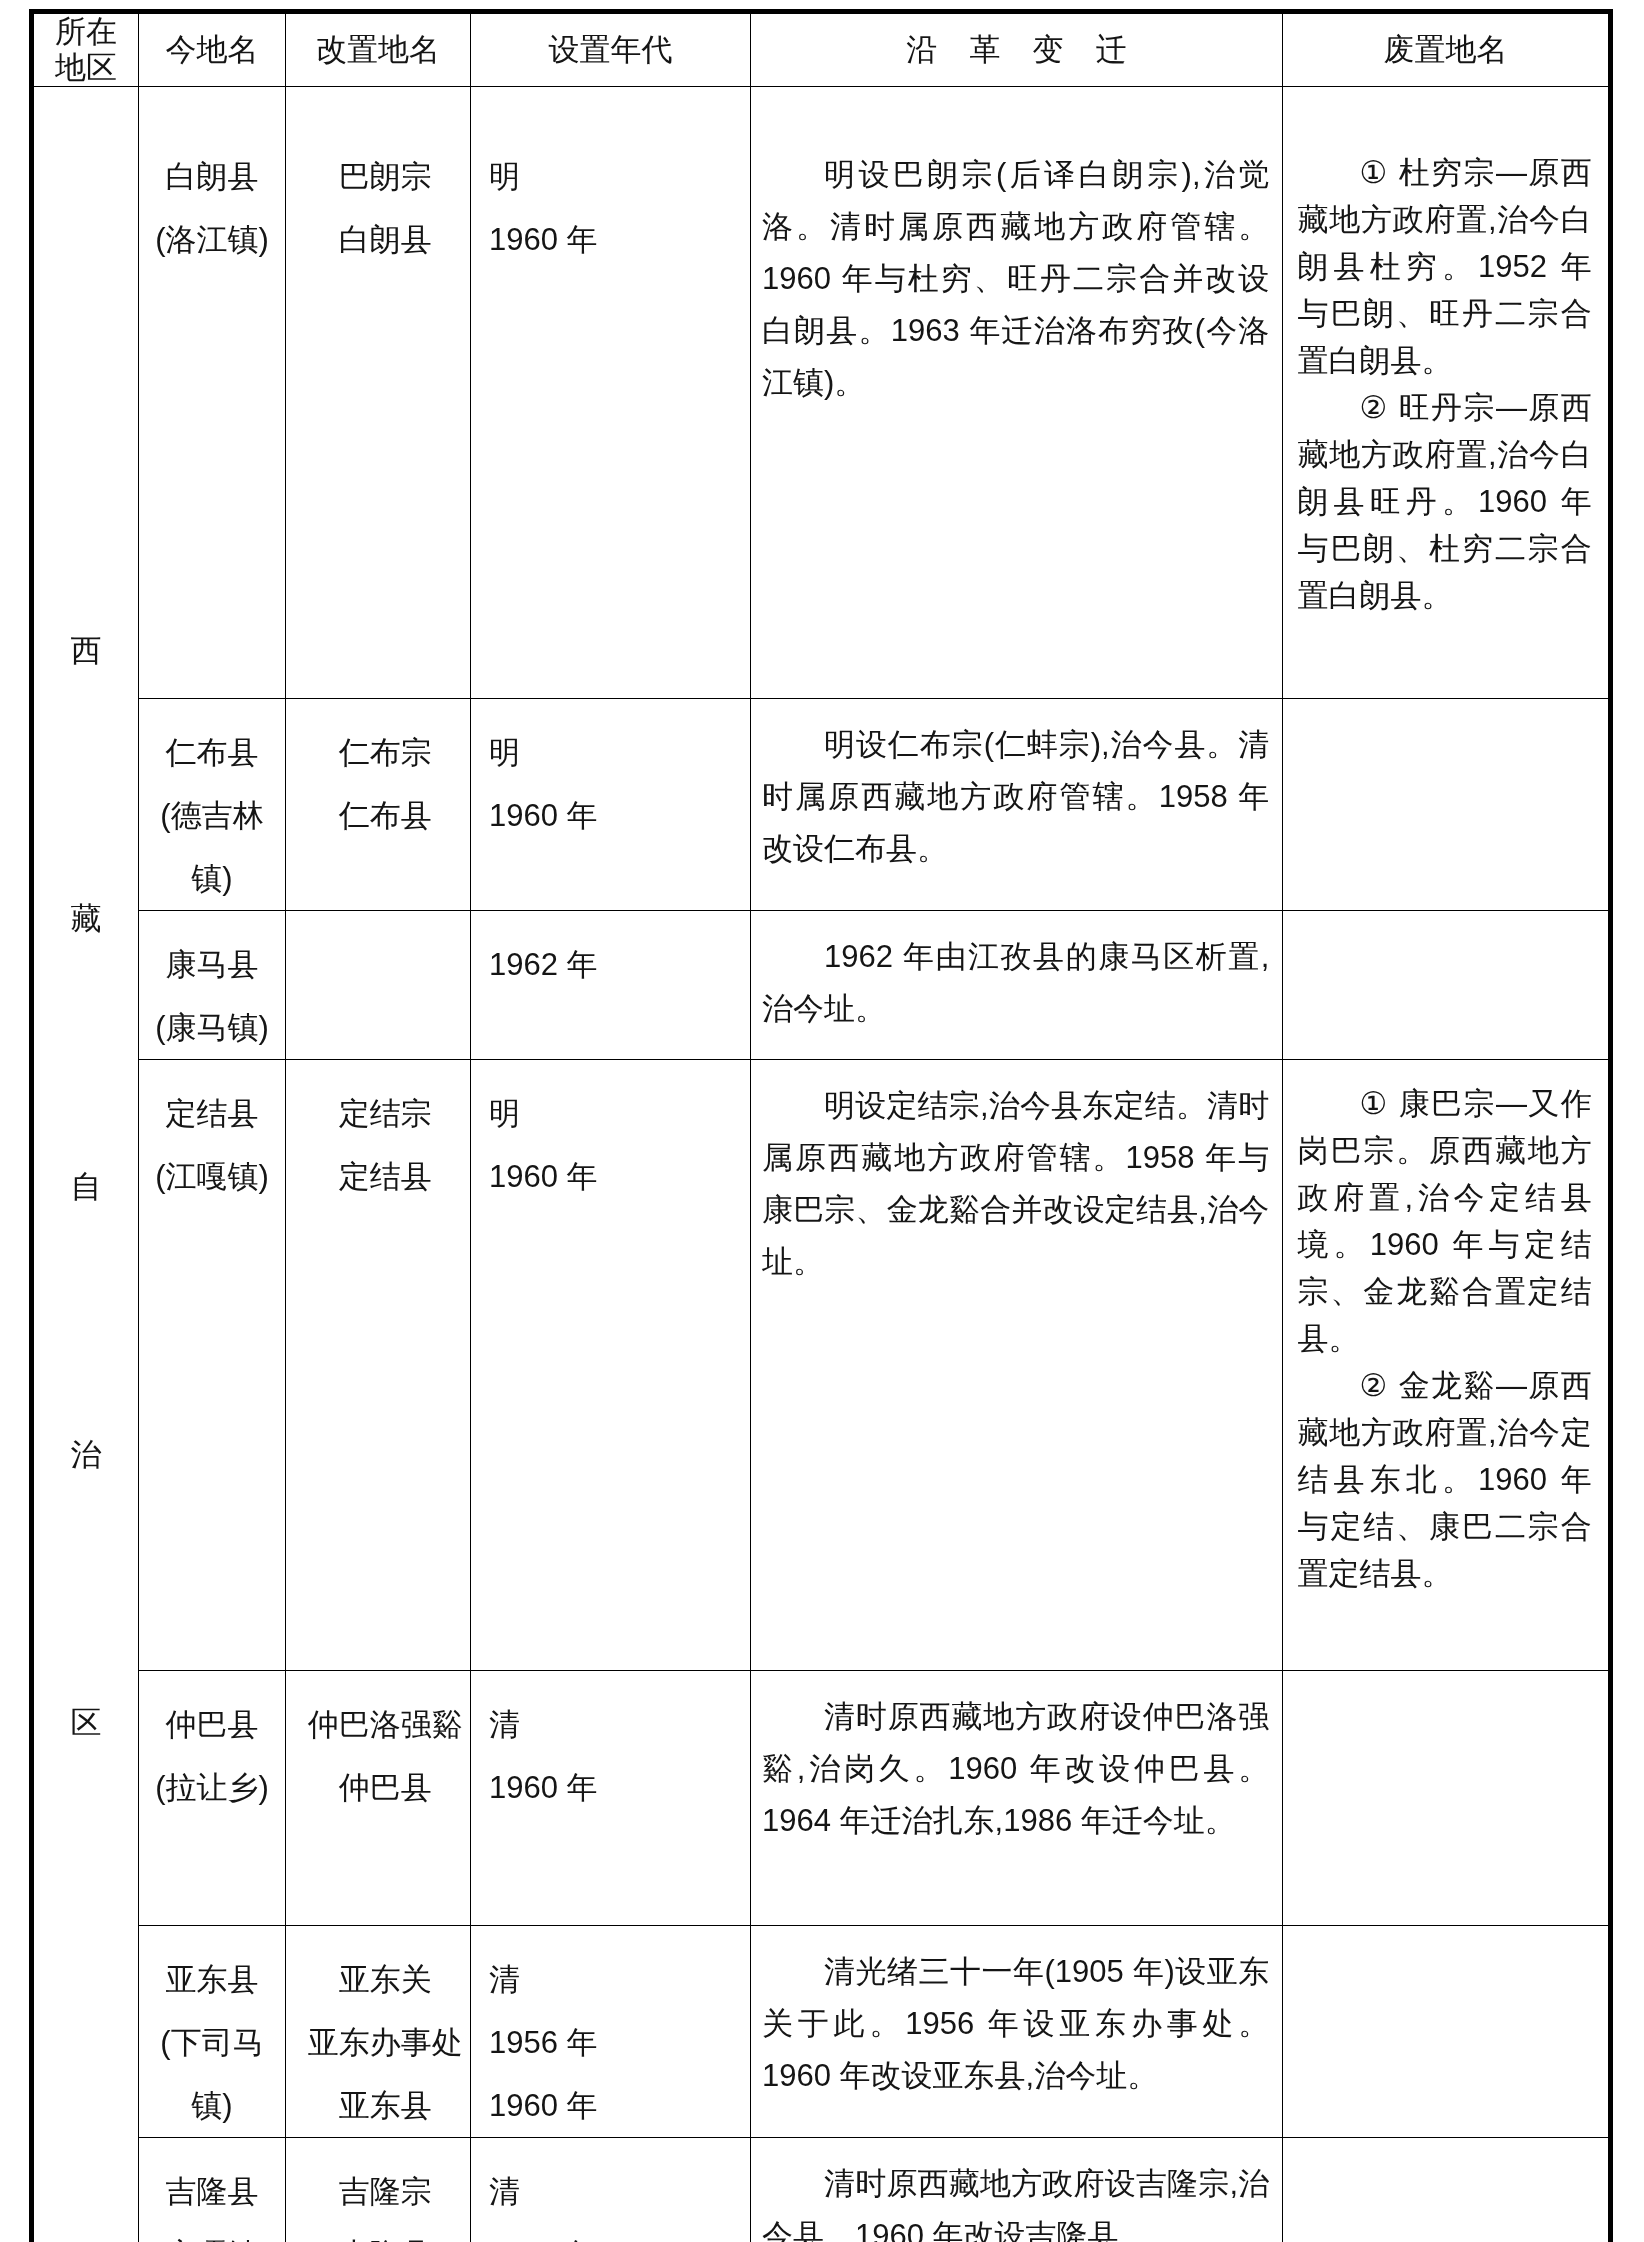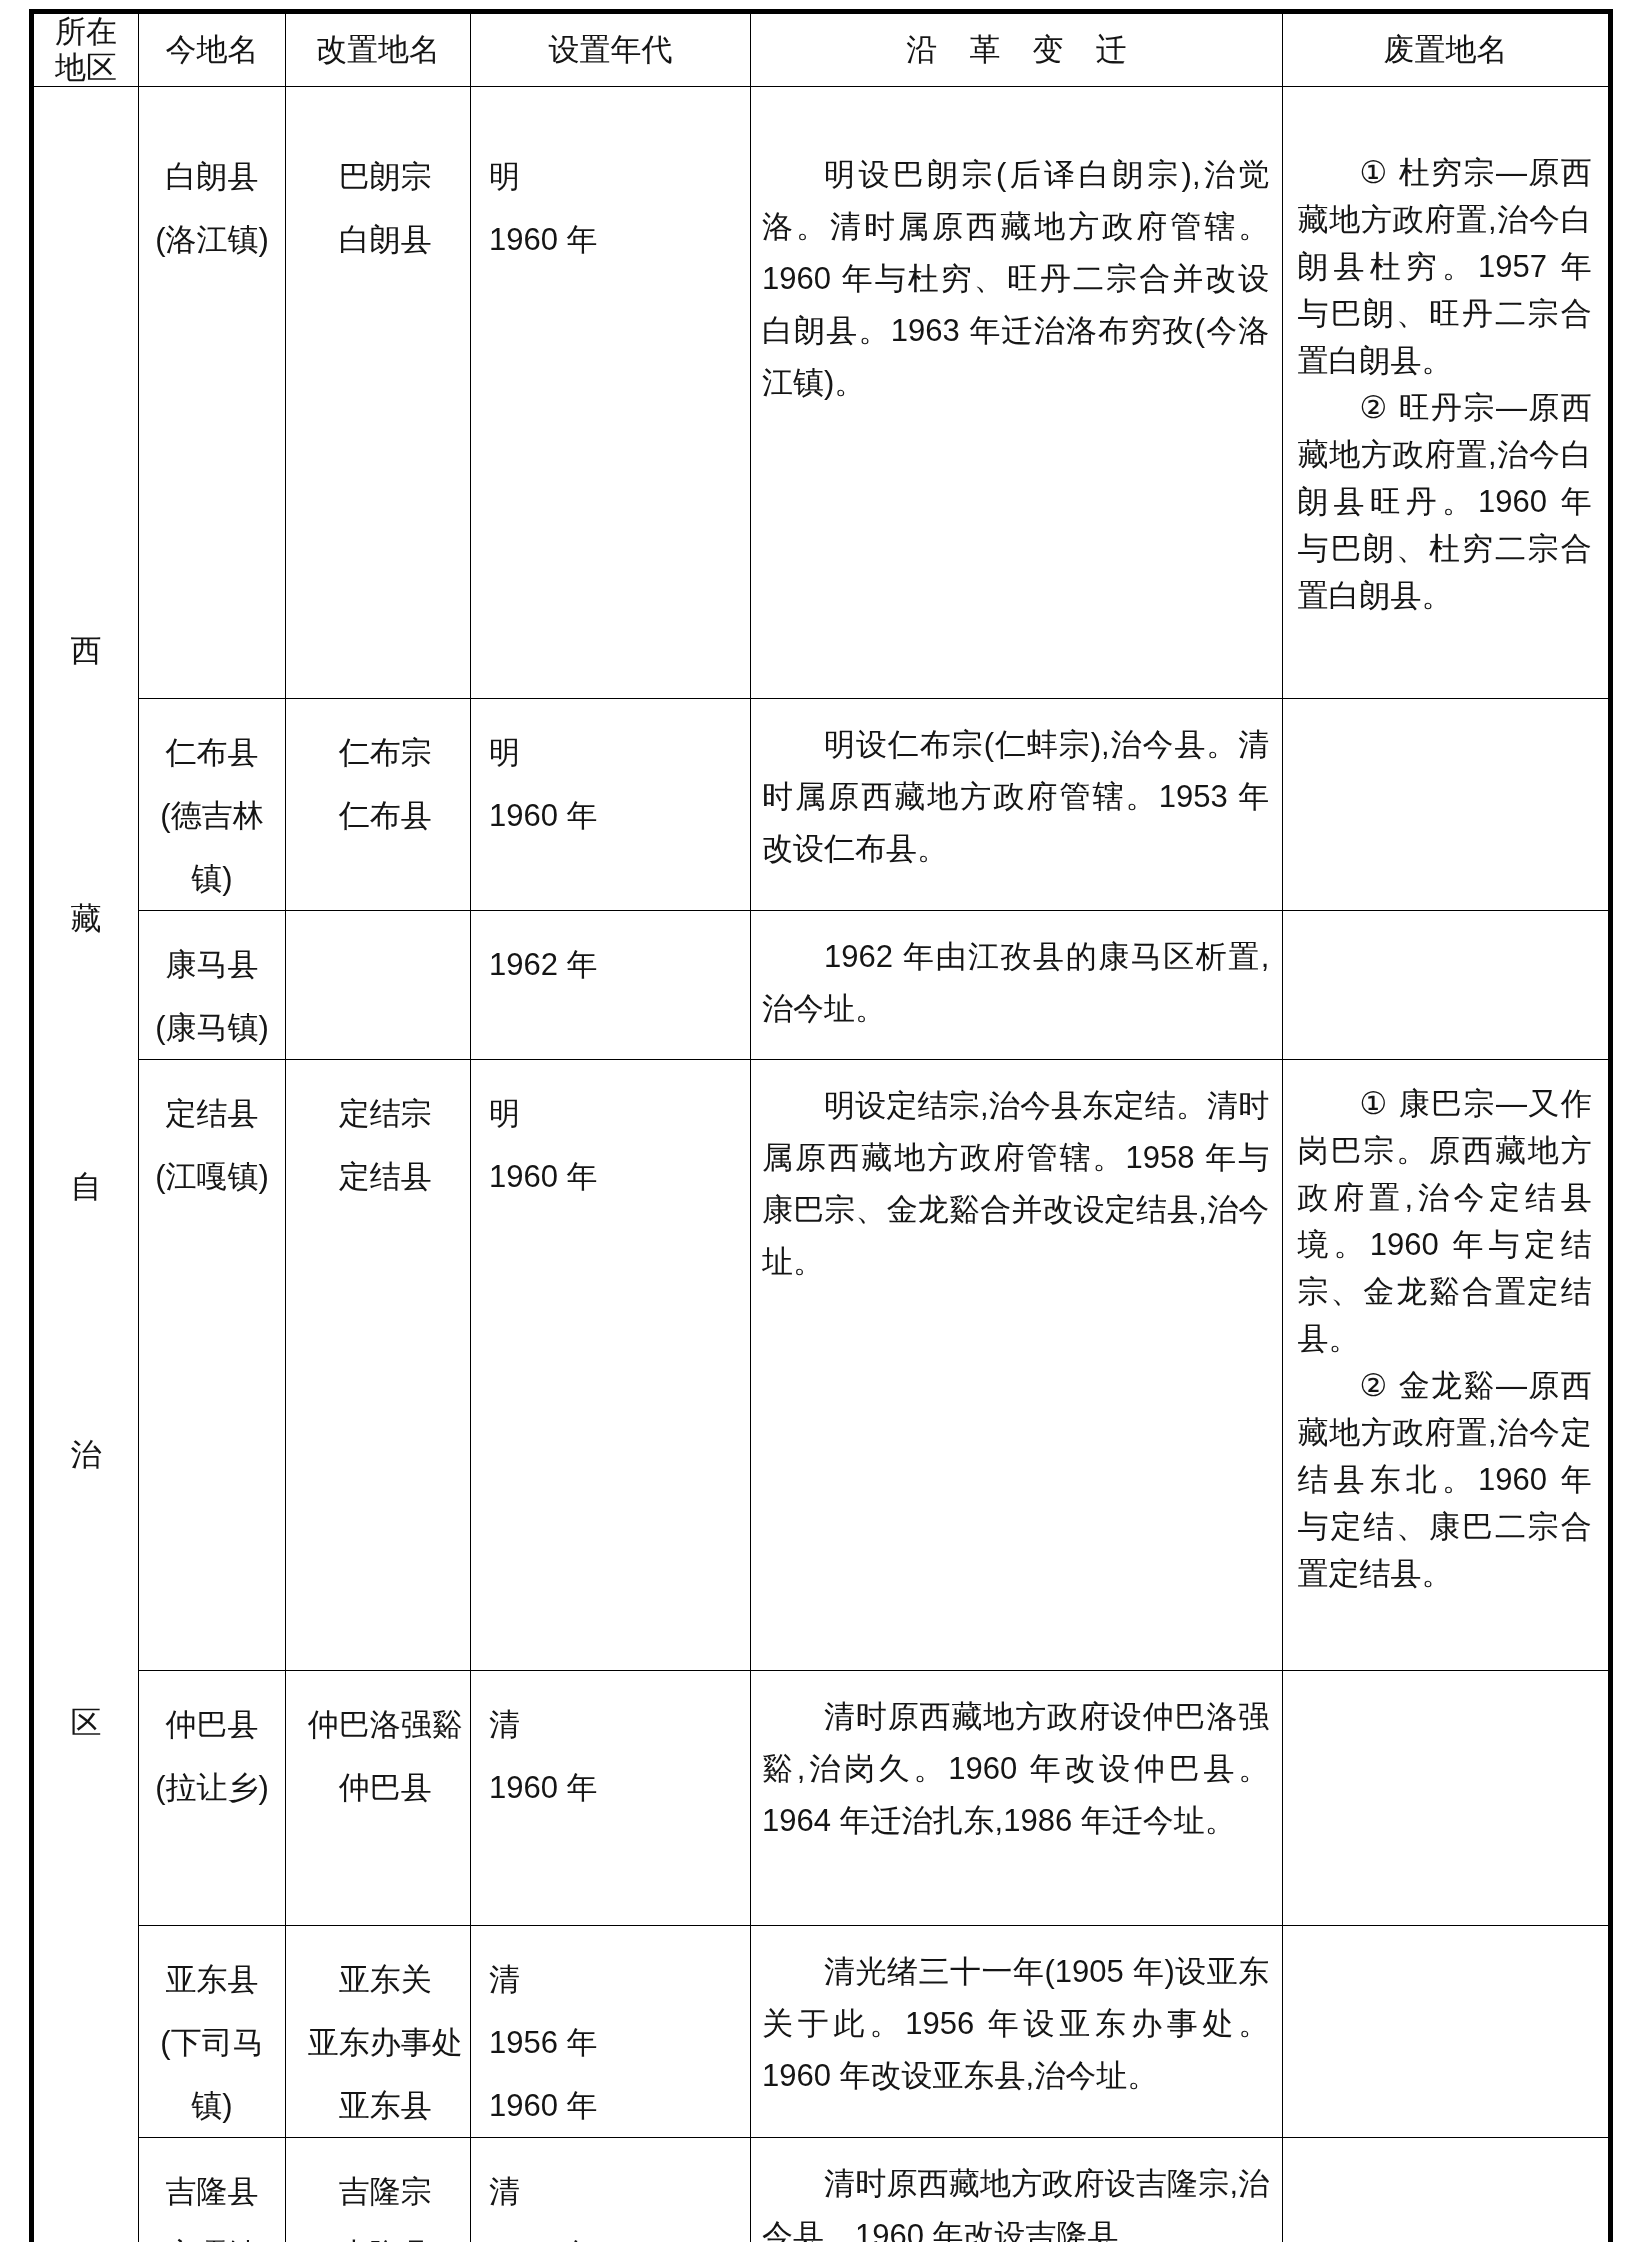--- a/index.html
+++ b/index.html
@@ -94,39 +94,39 @@
           <p>白朗县</p>
         </td>
       <td class="col-era">
           <p>明</p>
           <p>1960 年</p>
         </td>
       <td class="col-evolution">
           <p>明设巴朗宗(后译白朗宗),治觉洛。清时属原西藏地方政府管辖。1960 年与杜穷、旺丹二宗合并改设白朗县。1963 年迁治洛布穷孜(今洛江镇)。</p>
         </td>
       <td class="col-abolished">
-          <p>① 杜穷宗—原西藏地方政府置,治今白朗县杜穷。1957 年与巴朗、旺丹二宗合置白朗县。</p>
+          <p>① 杜穷宗—原西藏地方政府置,治今白朗县杜穷。1952 年与巴朗、旺丹二宗合置白朗县。</p>
           <p>② 旺丹宗—原西藏地方政府置,治今白朗县旺丹。1960 年与巴朗、杜穷二宗合置白朗县。</p>
         </td>
     </tr>
     <tr style="height:167px">
       <td class="col-today">
           <p>仁布县</p>
           <p>(德吉林镇)</p>
         </td>
       <td class="col-renamed">
           <p>仁布宗</p>
           <p>仁布县</p>
         </td>
       <td class="col-era">
           <p>明</p>
           <p>1960 年</p>
         </td>
       <td class="col-evolution">
-          <p>明设仁布宗(仁蚌宗),治今县。清时属原西藏地方政府管辖。1953 年改设仁布县。</p>
+          <p>明设仁布宗(仁蚌宗),治今县。清时属原西藏地方政府管辖。1958 年改设仁布县。</p>
         </td>
       <td class="col-abolished"></td>
     </tr>
     <tr style="height:134px">
       <td class="col-today">
           <p>康马县</p>
           <p>(康马镇)</p>
         </td>
       <td class="col-renamed"></td>
       <td class="col-era">

